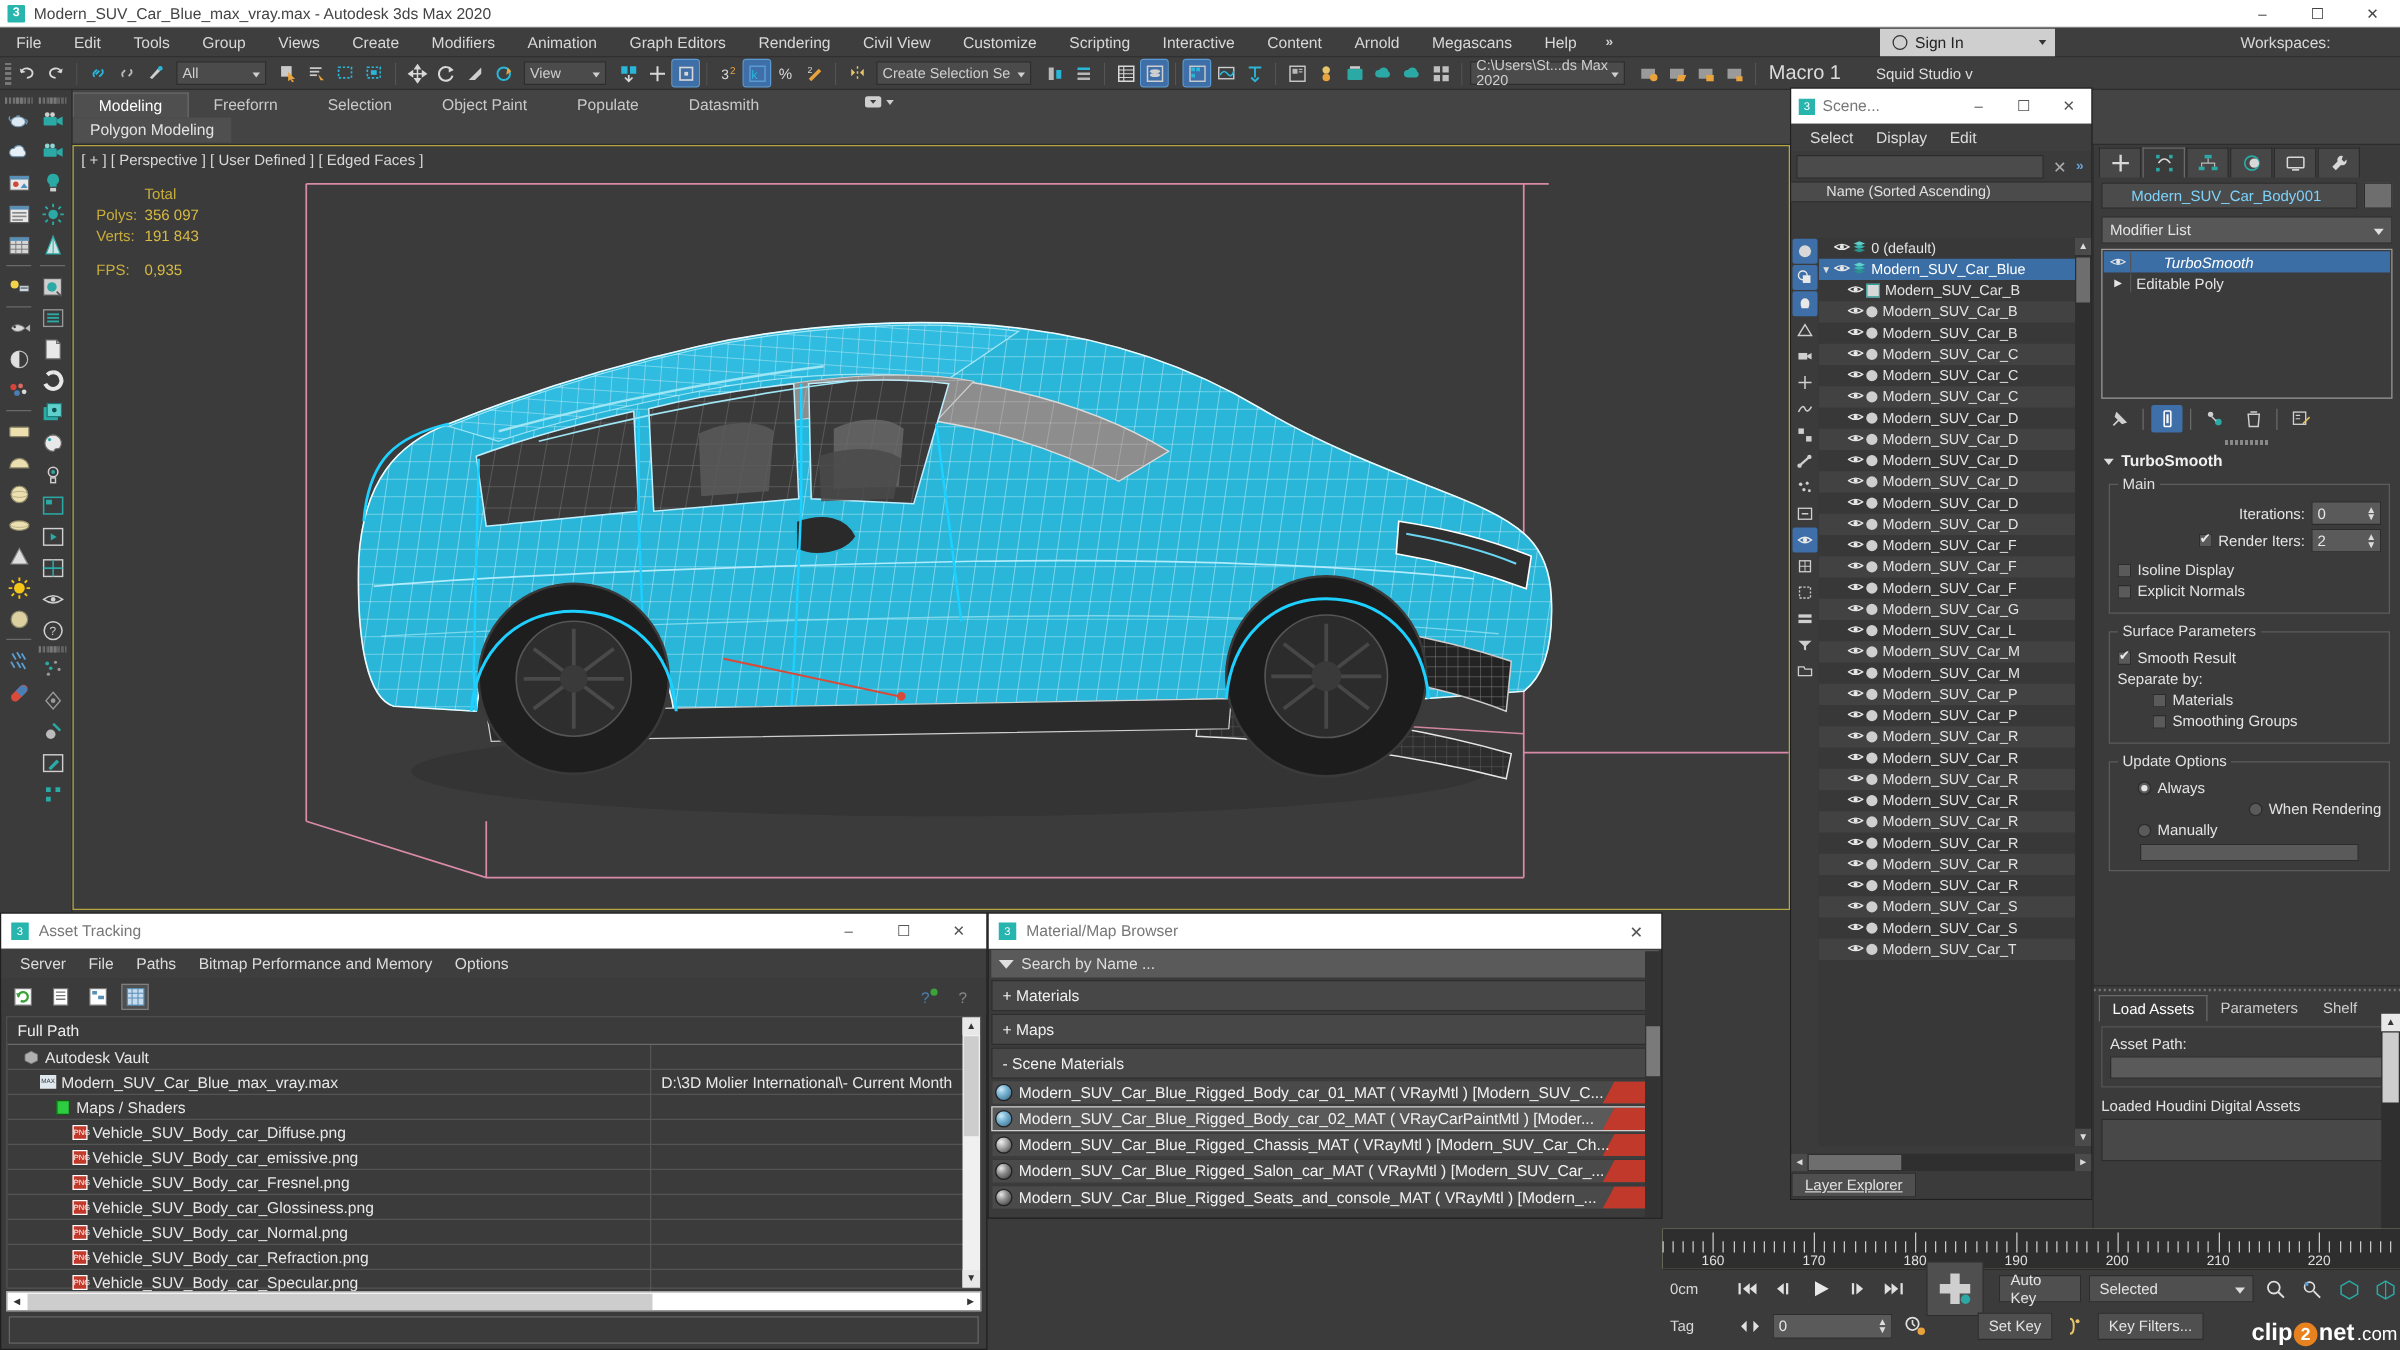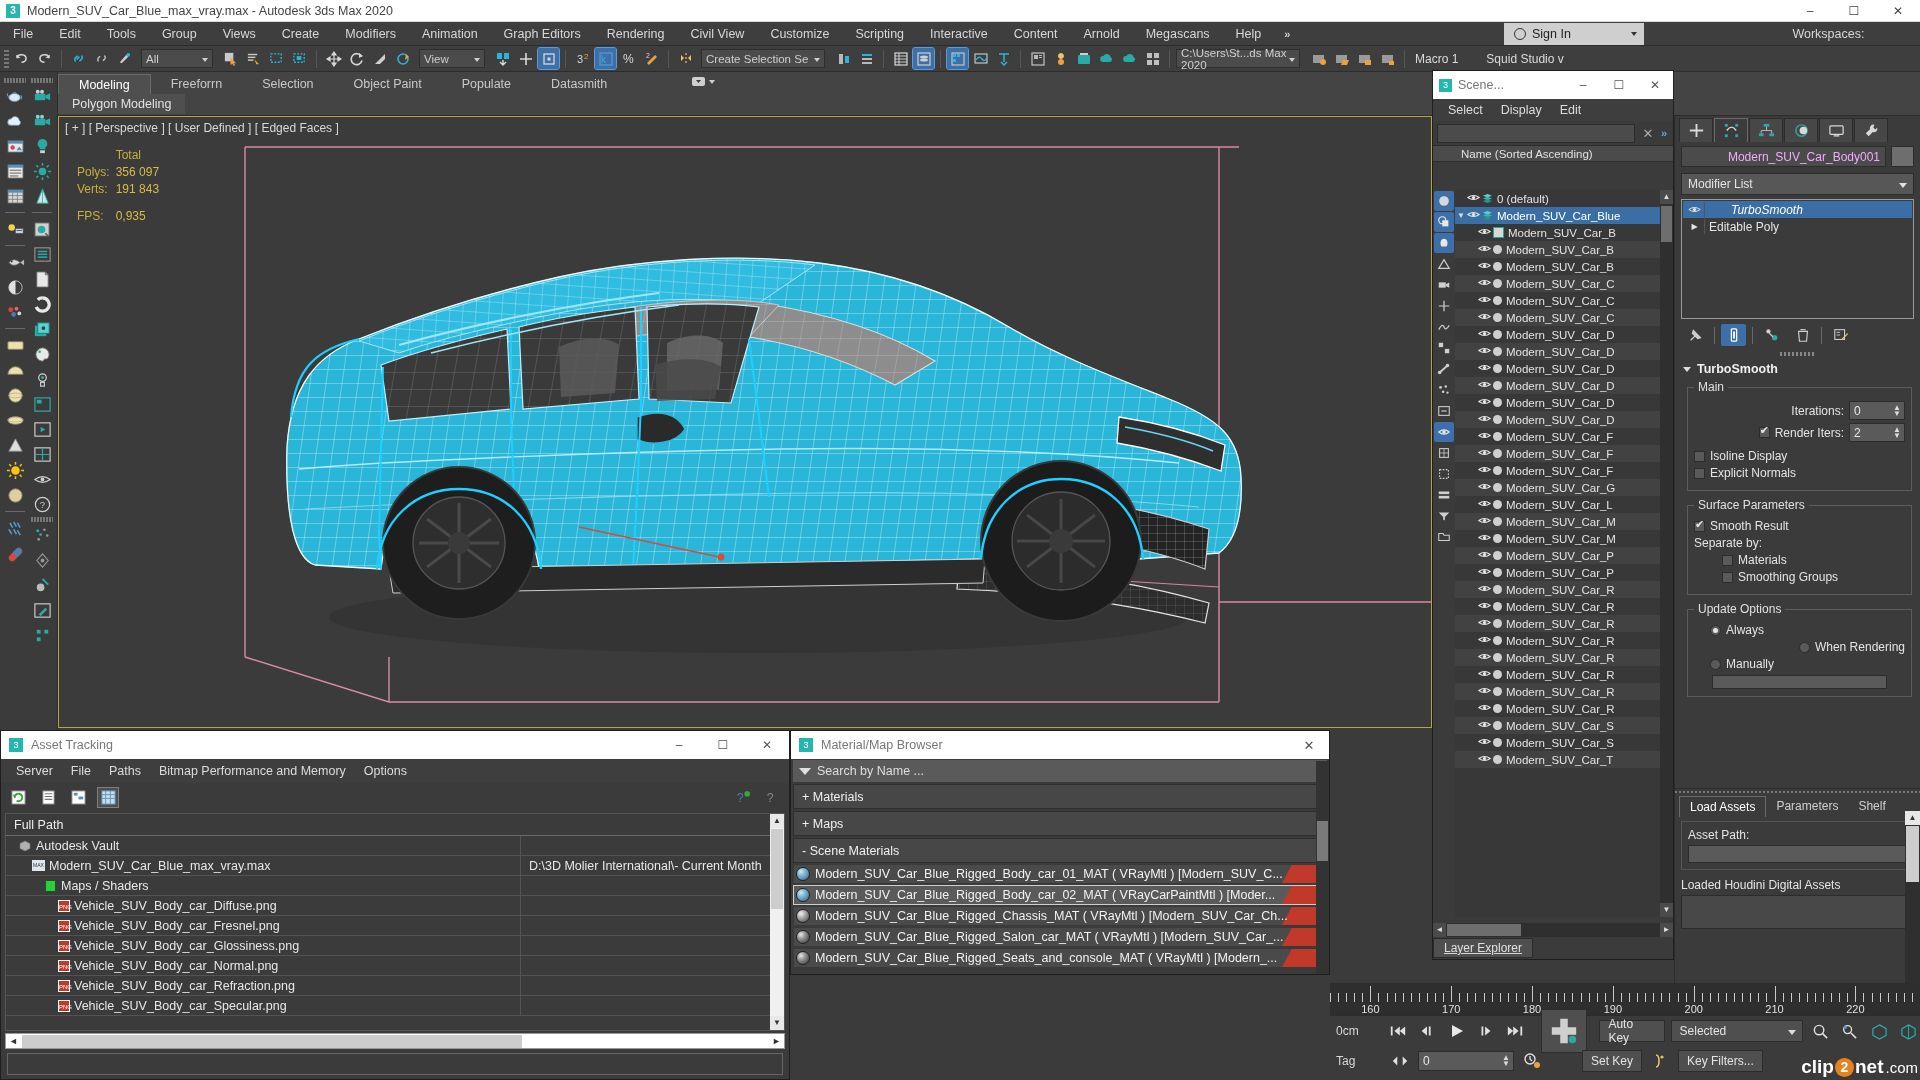--- a/index.html
+++ b/index.html
@@ -135,22 +135,22 @@
   #se-foot{ position:absolute; left:0; right:0; bottom:0; height:22px; background:#3b3b3b; display:flex; align-items:center;text-decoration:underline; }
   #se-foot .tab{ height:20px; background:#4f4f4f; border:1px solid #2c2c2c; padding:0 10px; line-height:19px; font-size:12px; color:#e0e0e0; }
 
   
   #cmdpanel{ left:1674px; top:116px; width:246px; bottom:92px; background:#3b3b3b; border-left:1px solid #2c2c2c; }
   #cp-tabs{ height:26px; display:flex; align-items:flex-end; padding-left:4px; gap:1px; }
   .cpt{ width:34px;height:24px;display:flex;align-items:center;justify-content:center;background:#474747;border:1px solid #2c2c2c;border-bottom:none; }
   .cpt.on{ background:#3b3b3b; border-color:#6a6a6a; }
   #cp-name{ margin:4px 6px 0 6px; display:flex; gap:5px; align-items:center; }
   #cp-name input{
-    flex:1; height:21px; background:#4b4b4b; border:1px solid #2c2c2c; color:#f0abfc;
-    font-size:12px; padding:0 5px; font-family:inherit;text-align:right;
+    flex:1; height:21px; background:#4b4b4b; border:1px solid #2c2c2c; color:#7dd3fc;
+    font-size:12px; padding:0 23px; font-family:inherit;
   }
   #cp-color{ width:23px;height:21px;background:#6e6e6e;border:1px solid #2c2c2c; }
   #cp-modlist{ margin:6px 6px 0 6px; height:22px; background:#575757; border:1px solid #2c2c2c;
      display:flex; align-items:center; padding:0 6px; font-size:12px; color:#e4e4e4; position:relative; }
   #cp-modlist .ar{ position:absolute; right:6px; top:9px; border-left:4px solid transparent;border-right:4px solid transparent;border-top:5px solid #e0e0e0; }
   #cp-stack{ margin:4px 6px 0 6px; height:120px; background:#3b3b3b; border:1px solid #9a9a9a; padding:1px; }
   .mrow{ height:17px; display:flex; align-items:center; font-size:12px; color:#e4e4e4; padding-left:2px; }
   .mrow.sel{ background:#3a6ea5; color:#fff; }
   .mrow .eyebox{ width:20px;height:15px;display:flex;align-items:center;justify-content:center;border-right:1px solid #555; }
   #cp-stackbtns{ margin:5px 8px 0 8px; display:flex; align-items:center; gap:6px; }
@@ -555,21 +555,21 @@
         <rect x="8" y="9" width="6" height="5" fill="#e8a33d"></rect>
       </svg>
     </div>
   <div class="tbtn">
       <svg width="16" height="16" viewBox="0 0 16 16">
         <rect x="2" y="4" width="11" height="8" fill="#9a9a9a"></rect>
         <path d="M9 10 L14 10 L14 14 L9 14 Z" fill="#e8a33d"></path>
       </svg>
     </div>
   <div class="tsep"></div>
-  <div style="font-size:12px;color:#dcdcdc;margin-left:4px;">Macro 1</div>
+  <div style="font-size:16px;color:#dcdcdc;margin-left:4px;">Macro 1</div>
   <div style="font-size:12px;color:#dcdcdc;margin-left:26px;">Squid Studio v</div>
 </div>
 
 <div id="ribbon" class="abs">
   <div id="ribbon-tabs">
     <div class="rtab act">Modeling</div>
     <div class="rtab">Freeforrn</div>
     <div class="rtab">Selection</div>
     <div class="rtab">Object Paint</div>
     <div class="rtab">Populate</div>
@@ -1813,20 +1813,28 @@
             <span class="ic-maps"></span>
             <span>Maps / Shaders</span>
           </div>
           <div class="c2"></div>
         </div>
         <div class="as-row">
           <div class="c1">
             <span style="display:inline-block;width:52px"></span>
             <span class="ic-png">PNG</span>
             <span>Vehicle_SUV_Body_car_Diffuse.png</span>
+          </div>
+          <div class="c2"></div>
+        </div>
+        <div class="as-row">
+          <div class="c1">
+            <span style="display:inline-block;width:52px"></span>
+            <span class="ic-png">PNG</span>
+            <span>Vehicle_SUV_Body_car_emissive.png</span>
           </div>
           <div class="c2"></div>
         </div>
         <div class="as-row">
           <div class="c1">
             <span style="display:inline-block;width:52px"></span>
             <span class="ic-png">PNG</span>
             <span>Vehicle_SUV_Body_car_Fresnel.png</span>
           </div>
           <div class="c2"></div>

